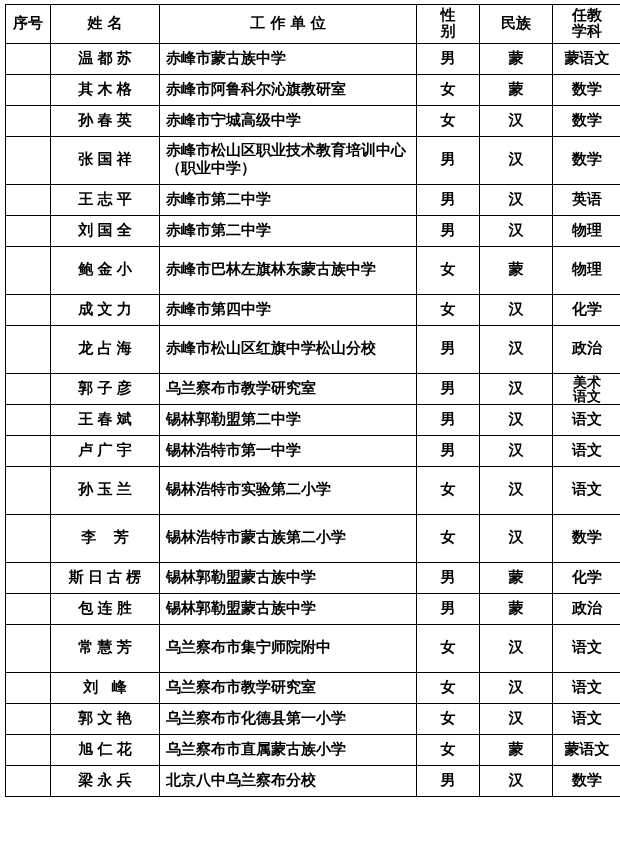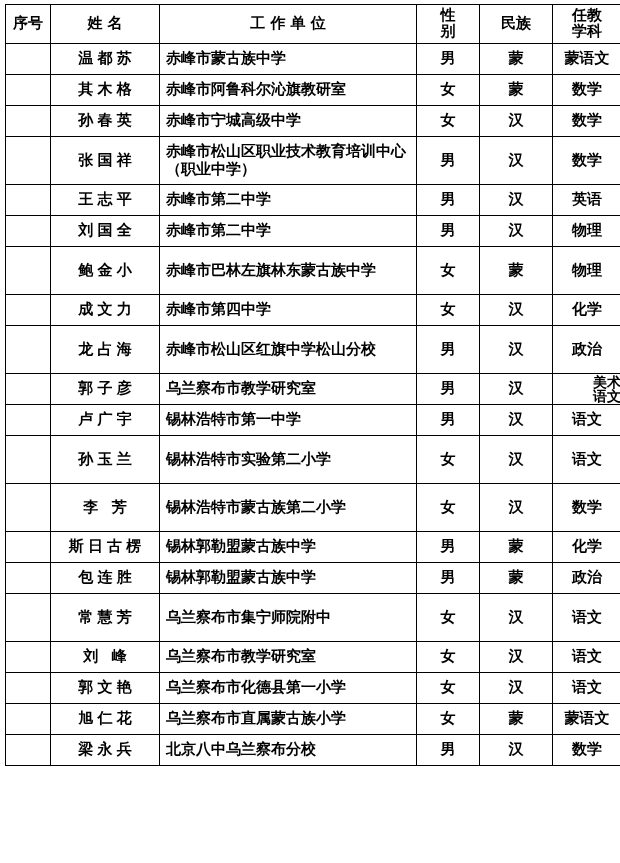--- a/index.html
+++ b/index.html
@@ -52,31 +52,30 @@
   tbody td {
     font-size: 15px;
     text-align: center;
   }
   tbody td.unit {
     text-align: left;
     padding-left: 6px;
     padding-right: 4px;
   }
   tbody tr { height: 31px; }
-  tbody tr.tall { height: 48px; }
+  tbody tr.tall { height: 48px; font-family: Liberation Mono, monospace; }
   .name-spaced {
     letter-spacing: 0.28em;
     padding-left: 0.28em;
     display: inline-block;
   }
   .sub-two {
     display: block;
     line-height: 1.02;
     font-size: 14px;
-    text-align: right;
   }
 </style>
 </head>
 <body>
 
 <div class="sheet">
   <table class="roster">
     <thead>
       <tr>
         <th class="col-seq">序号</th>
@@ -172,20 +171,28 @@
           <td class="unit">乌兰察布市教学研究室</td>
           <td>男</td>
           <td>汉</td>
           <td>
             <span class="sub-two">美术</span>
             <span class="sub-two">语文</span>
           </td>
         </tr>
         <tr>
           <td></td>
+          <td><span class="name-spaced">王春斌</span></td>
+          <td class="unit">锡林郭勒盟第二中学</td>
+          <td>男</td>
+          <td>汉</td>
+          <td>语文</td>
+        </tr>
+        <tr>
+          <td></td>
           <td><span class="name-spaced">卢广宇</span></td>
           <td class="unit">锡林浩特市第一中学</td>
           <td>男</td>
           <td>汉</td>
           <td>语文</td>
         </tr>
         <tr class="tall">
           <td></td>
           <td><span class="name-spaced">孙玉兰</span></td>
           <td class="unit">锡林浩特市实验第二小学</td>

